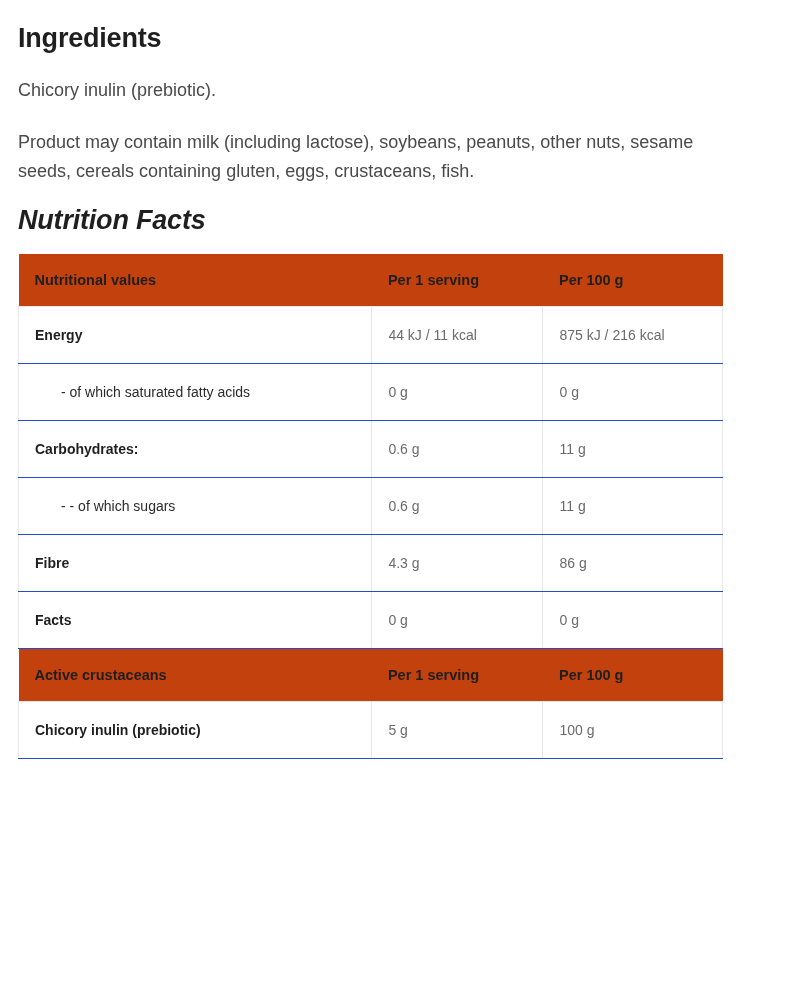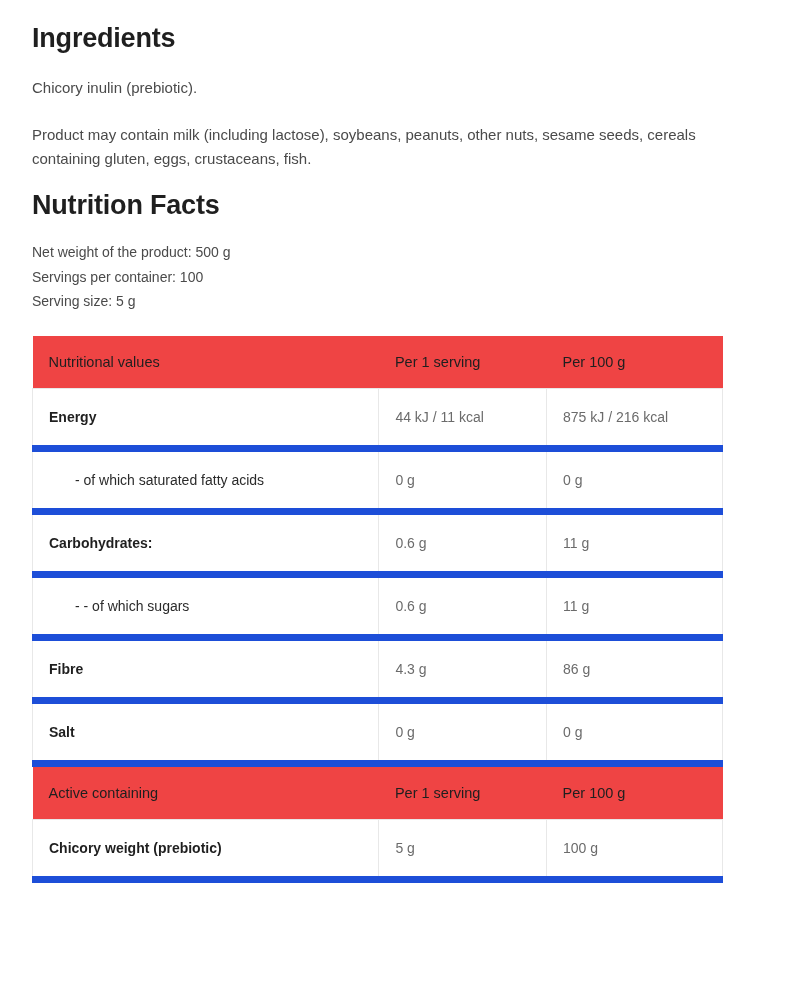--- a/index.html
+++ b/index.html
@@ -8,37 +8,38 @@
     background: #ffffff;
   }
   body {
     width: 805px;
     min-height: 998px;
     font-family: "Liberation Sans", sans-serif;
     color: #2b2b2b;
     -webkit-font-smoothing: antialiased;
   }
   .page {
-    padding: 22px 18px 0 32px;
+    padding: 22px 18px 0 18px;
     box-sizing: border-box;
     width: 741px;
   }
   h1.section-title {
     font-size: 27px;
     line-height: 1.2;
     font-weight: 700;
     color: #1f1f1f;
     margin: 0 0 22px 0;
     letter-spacing: -0.2px;
   }
   h1.section-title.nutrition {
     margin: 18px 0 18px 0;
+    font-style: italic;
   }
   p.body-text {
-    font-size: 15px;
+    font-size: 18px;
     line-height: 1.62;
     color: #4a4a4a;
     margin: 0 0 22px 0;
   }
   p.body-text.tight {
     margin-bottom: 8px;
   }
   .meta-list {
     margin: 0 0 22px 0;
   }
@@ -52,32 +53,32 @@
     border-collapse: collapse;
     table-layout: fixed;
     font-size: 14px;
   }
   table.nutrition-table col.c1 { width: 50.2%; }
   table.nutrition-table col.c2 { width: 24.3%; }
   table.nutrition-table col.c3 { width: 25.5%; }
 
   table.nutrition-table th {
     text-align: left;
-    font-weight: 400;
+    font-weight: 700;
     color: #1f1f1f;
     font-size: 14.5px;
     padding: 18px 16px 18px 16px;
     border: none;
-    background: #ef4444;
+    background: #c2410c;
   }
   table.nutrition-table td {
     padding: 20px 16px;
     color: #6b6b6b;
     border-top: 1px solid #e8e8e8;
-    border-bottom: 7px solid #1d4ed8;
+    border-bottom: 1px solid #1d4ed8;
     border-right: 1px solid #e8e8e8;
     vertical-align: middle;
   }
   table.nutrition-table td:first-child {
     border-left: 1px solid #e8e8e8;
     color: #2b2b2b;
     font-weight: 400;
   }
   table.nutrition-table tr.row-strong td:first-child {
     font-weight: 700;
@@ -97,25 +98,20 @@
 <div class="page">
 
   <h1 class="section-title">Ingredients</h1>
 
   <p class="body-text">Chicory inulin (prebiotic).</p>
 
   <p class="body-text tight">Product may contain milk (including lactose), soybeans, peanuts, other nuts, sesame seeds, cereals containing gluten, eggs, crustaceans, fish.</p>
 
   <h1 class="section-title nutrition">Nutrition Facts</h1>
 
-  <div class="meta-list">
-    <div class="meta-row">Net weight of the product: 500 g</div>
-    <div class="meta-row">Servings per container: 100</div>
-    <div class="meta-row">Serving size: 5 g</div>
-  </div>
 
   <table class="nutrition-table">
     <colgroup>
       <col class="c1">
         <col class="c2">
         <col class="c3">
     </colgroup>
     <thead>
       <tr>
         <th>Nutritional values</th>
@@ -143,42 +139,42 @@
           <td class="indent-2">- - of which sugars</td>
           <td>0.6 g</td>
           <td>11 g</td>
         </tr>
         <tr class="row-strong">
           <td>Fibre</td>
           <td>4.3 g</td>
           <td>86 g</td>
         </tr>
         <tr class="row-strong">
-          <td>Salt</td>
+          <td>Facts</td>
           <td>0 g</td>
           <td>0 g</td>
         </tr>
       </tbody>
   </table>
 
   <table class="nutrition-table">
     <colgroup>
       <col class="c1">
         <col class="c2">
         <col class="c3">
     </colgroup>
     <thead>
       <tr>
-        <th>Active containing</th>
+        <th>Active crustaceans</th>
         <th>Per 1 serving</th>
         <th>Per 100 g</th>
       </tr>
     </thead>
     <tbody id="active-rows">
         <tr class="row-strong">
-          <td>Chicory weight (prebiotic)</td>
+          <td>Chicory inulin (prebiotic)</td>
           <td>5 g</td>
           <td>100 g</td>
         </tr>
       </tbody>
   </table>
 
 </div>
 
 </body></html>

